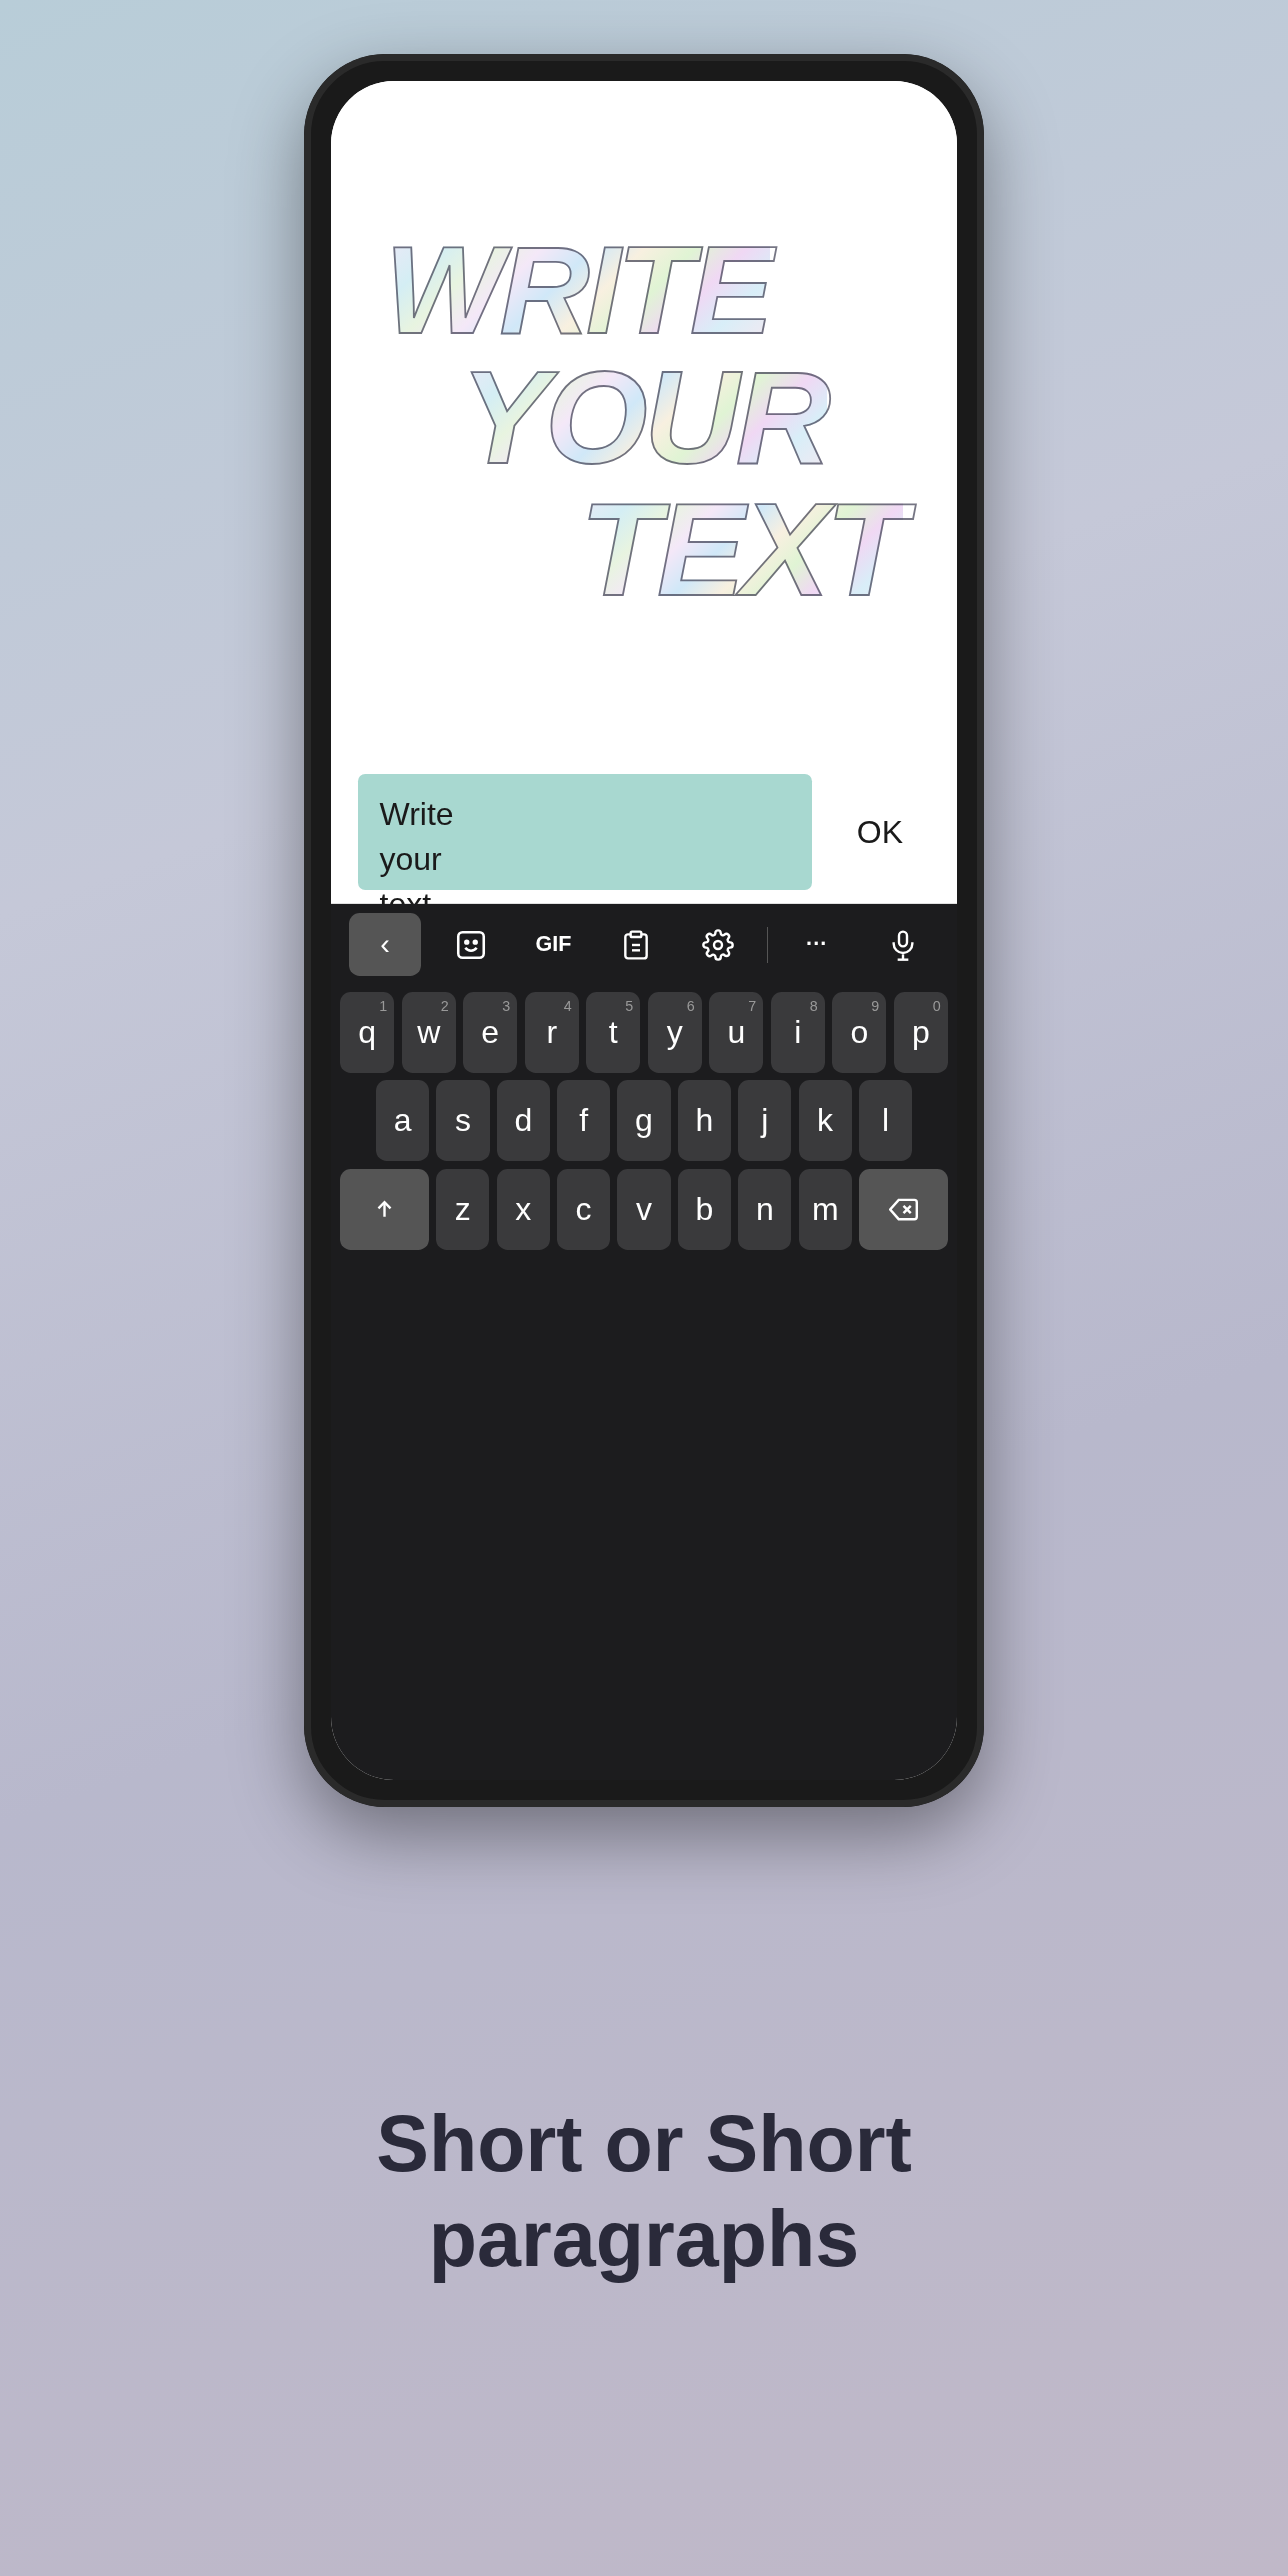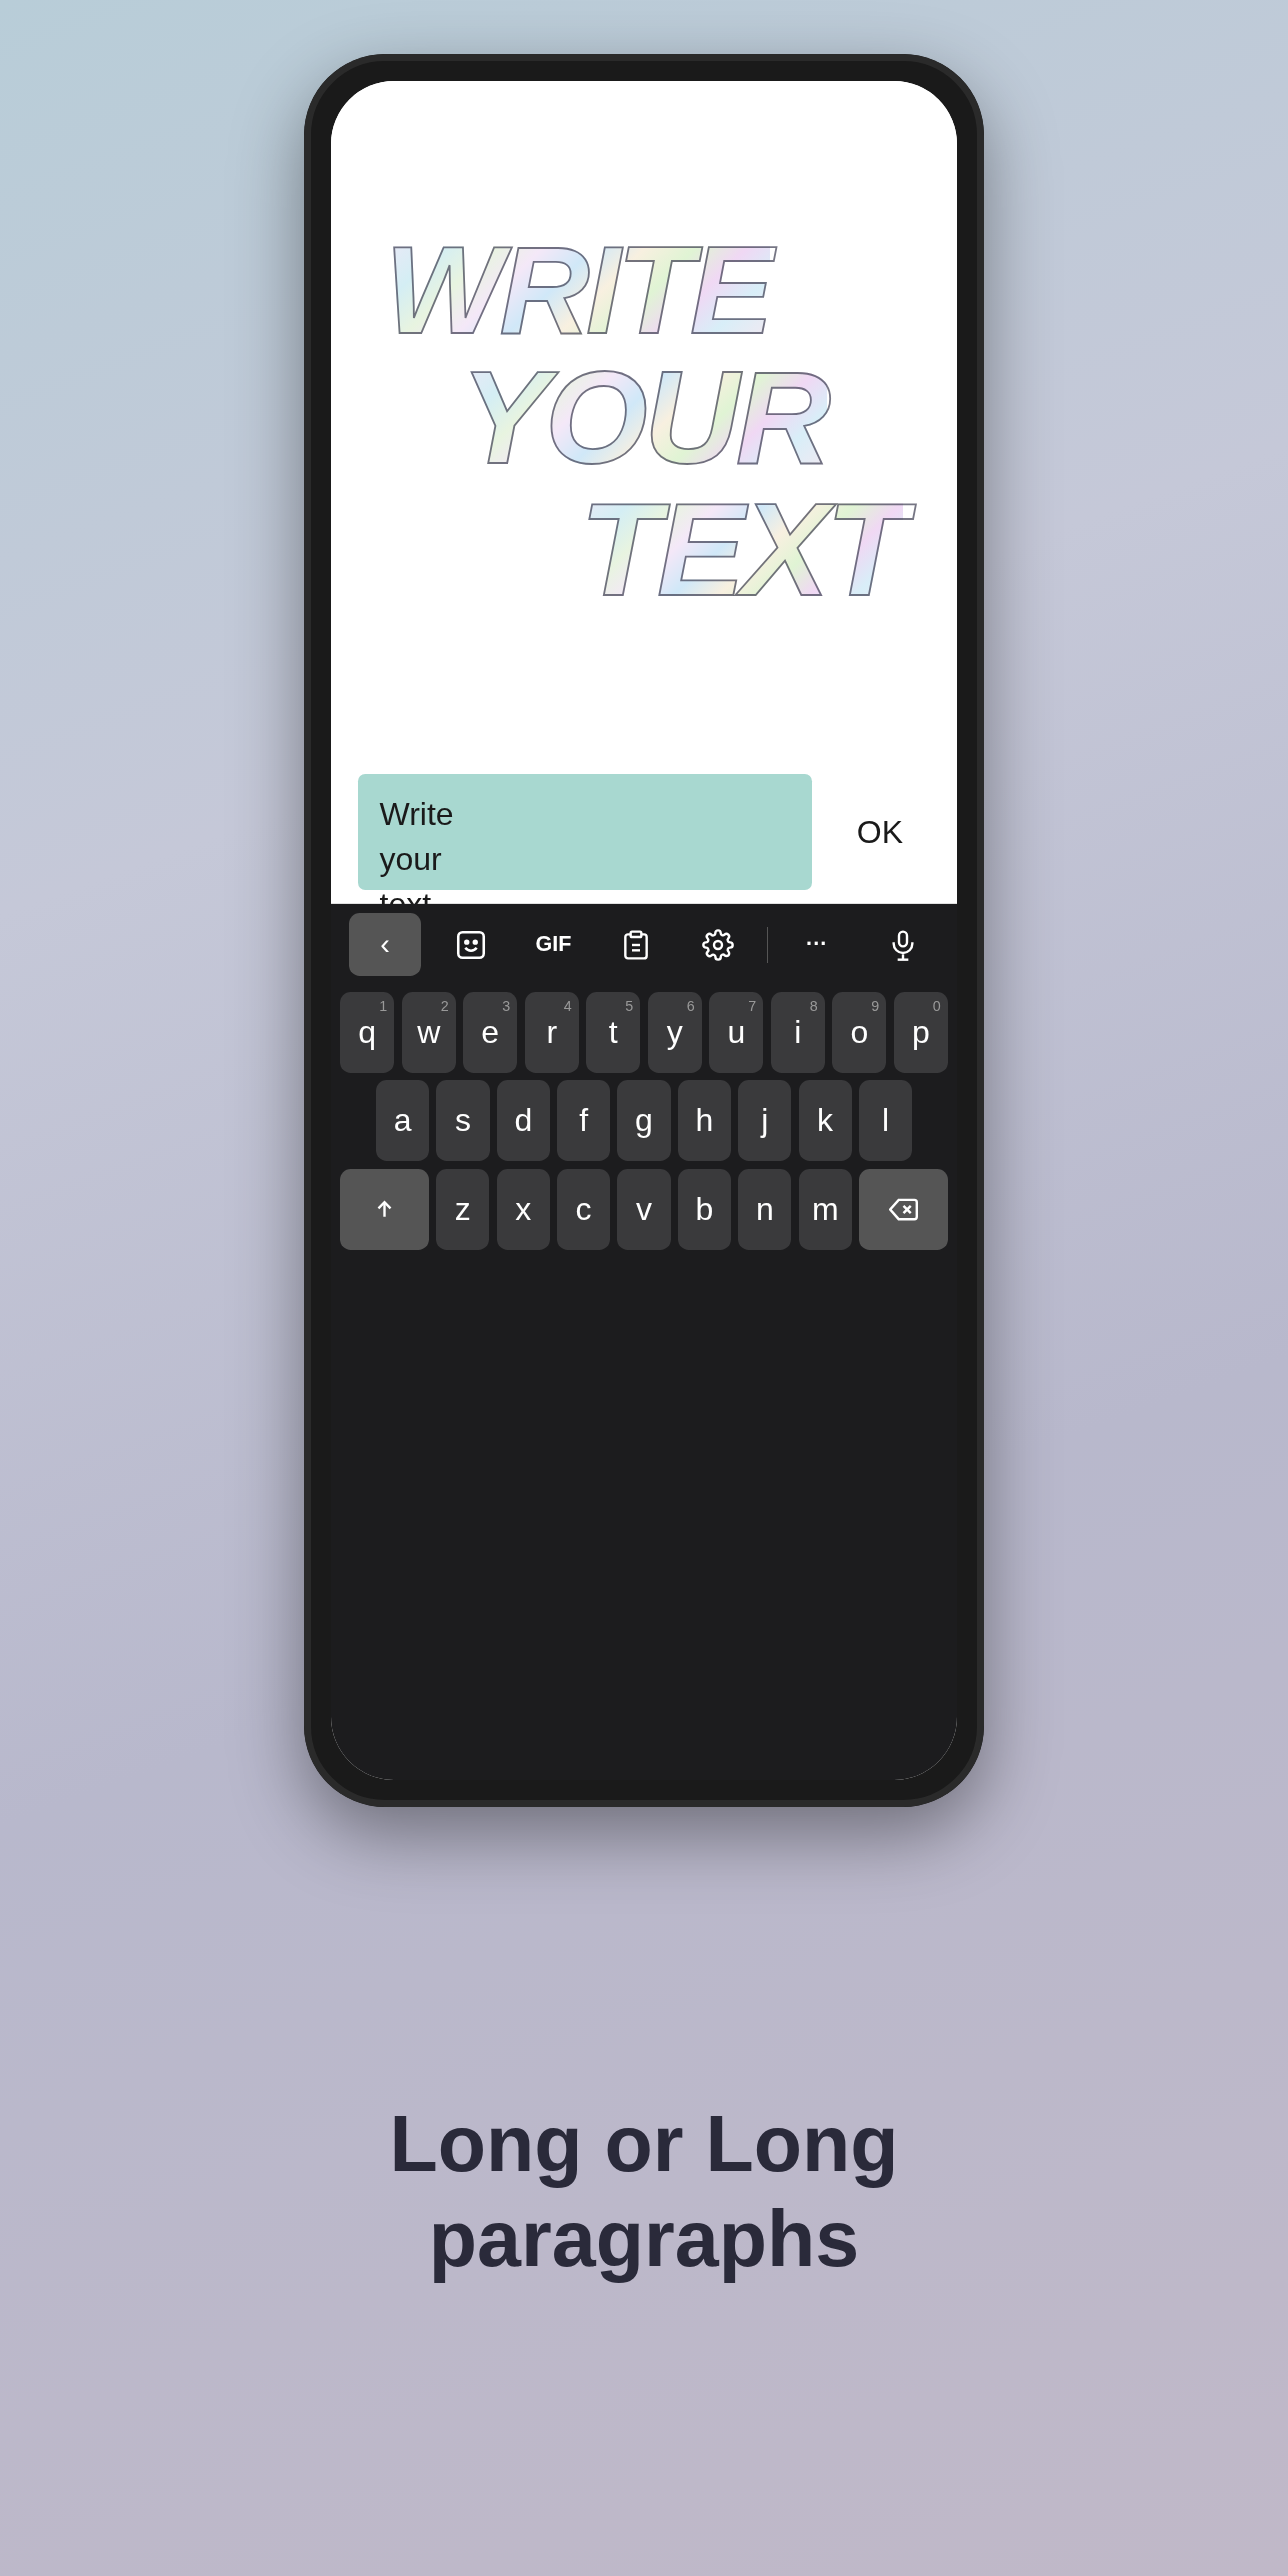--- a/index.html
+++ b/index.html
@@ -405,18 +405,18 @@
             </div>
           </div>
 
         </div>
 
       </div>
     </div>
   </div>
 
   <div class="caption-area">
-    <div class="caption-text" style="white-space: pre-line;">Long or Long
+    <div class="caption-text" style="white-space: pre-line;">Short or Short
 paragraphs</div>
   </div>
 
 </div>
 
 
 </body></html>

